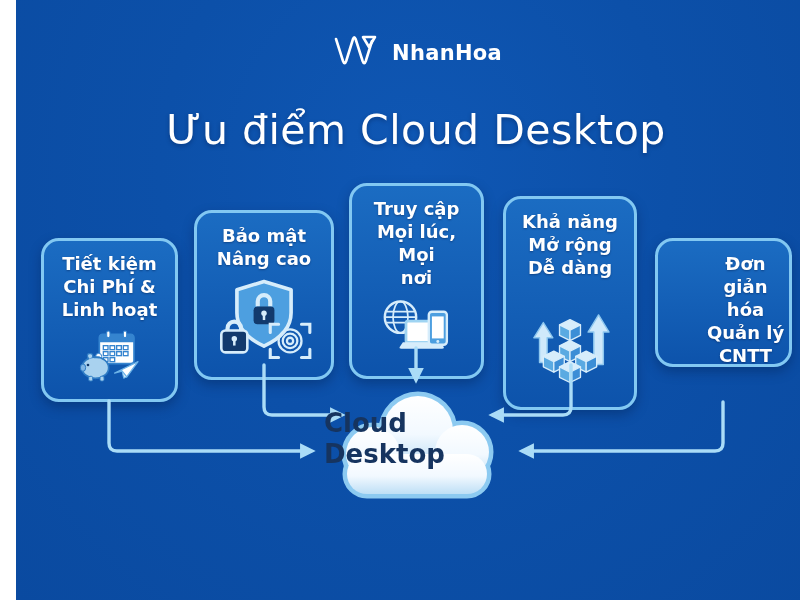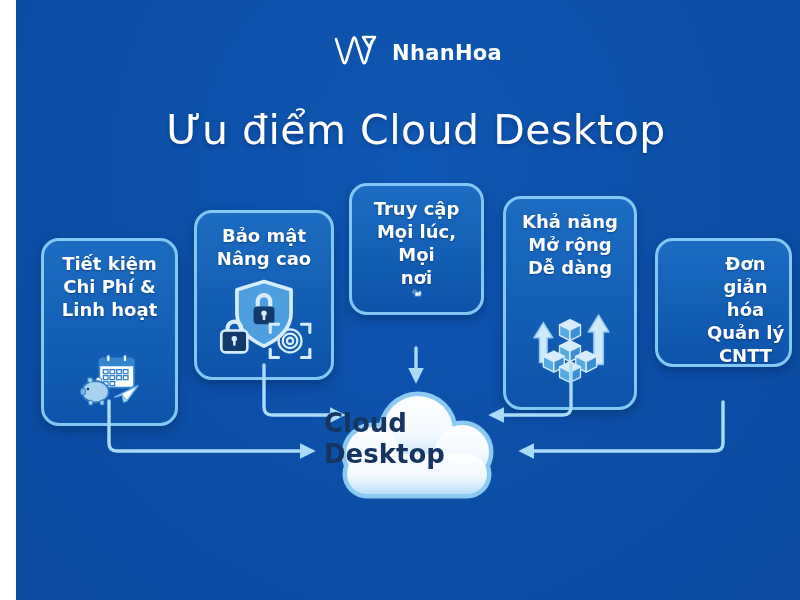--- a/index.html
+++ b/index.html
@@ -13,23 +13,23 @@
   .title{position:absolute;top:106px;left:0;width:100%;margin:0;text-align:center;color:#ffffff;
     font-size:41px;font-weight:normal;letter-spacing:.5px;text-shadow:0 2px 4px rgba(0,20,60,.35);}
   
   .benefit{position:absolute;box-sizing:border-box;border:3px solid #82c8f2;border-radius:18px;
     background:linear-gradient(180deg,#1b6cc2 0%,#0d53ab 100%);
     box-shadow:0 5px 12px rgba(2,25,70,.35);
     display:flex;flex-direction:column;align-items:center;padding:11px 4px 10px 4px;}
   .benefit-label{color:#ffffff;font-weight:bold;font-size:18px;line-height:23px;text-align:center;
     white-space:pre-line;text-shadow:0 1px 2px rgba(0,20,60,.4);}
   .benefit-icon{margin-top:auto;margin-bottom:4px;}
-  .b1{left:25px;top:238px;width:137px;height:188px;}
+  .b1{left:25px;top:238px;width:137px;height:164px;}
   .b2{left:178px;top:210px;width:140px;height:170px;}
-  .b3{left:333px;top:183px;width:135px;height:132px;}
+  .b3{left:333px;top:183px;width:135px;height:196px;}
   .b4{left:487px;top:196px;width:134px;height:214px;}
   .b5{left:639px;top:238px;width:137px;height:129px;padding-left:48px;}
   
   .connectors{position:absolute;left:0;top:0;pointer-events:none;}
   
   .cloud{position:absolute;left:308px;top:384px;width:184px;height:122px;}
   .cloud-label{position:absolute;left:0;top:24px;width:100%;text-align:left;color:#16345f;
     font-size:26px;line-height:31px;font-weight:bold;white-space:pre-line;}
 </style>
 </head>

